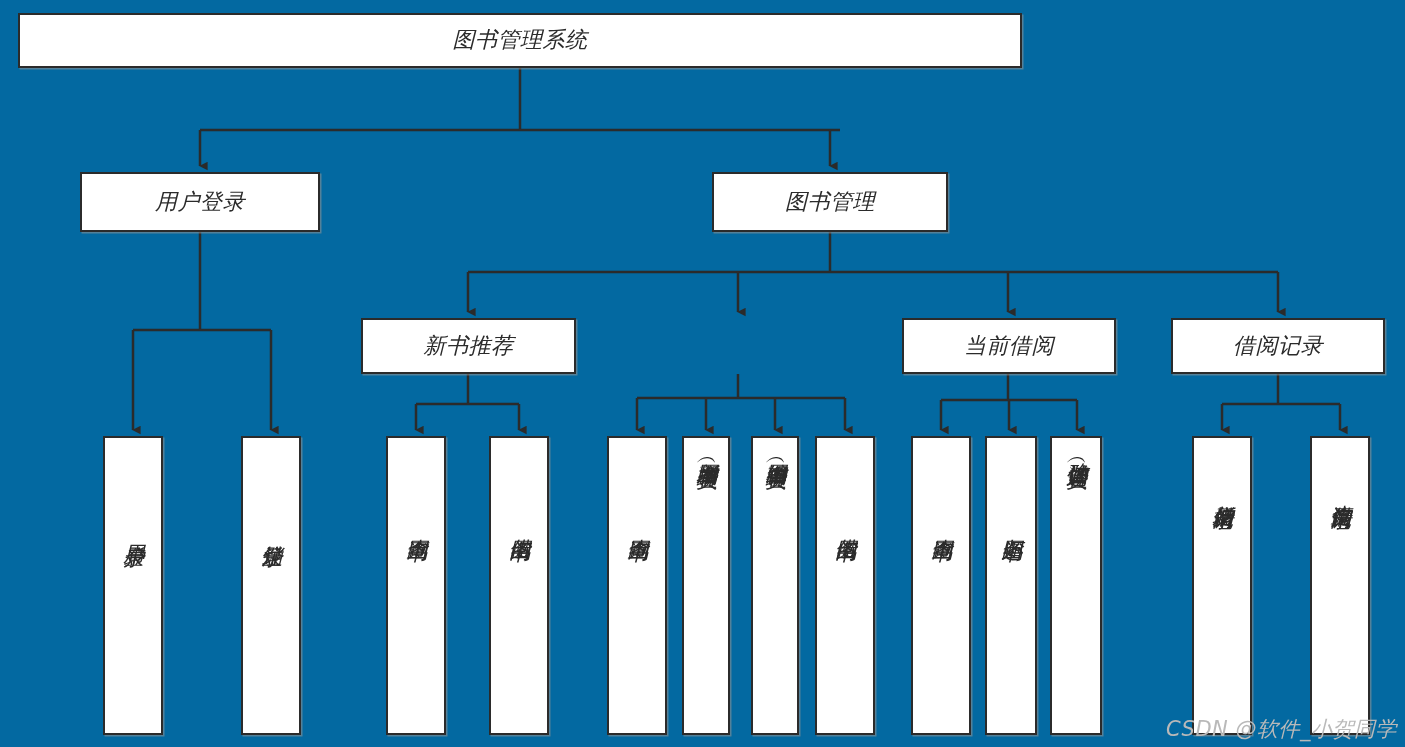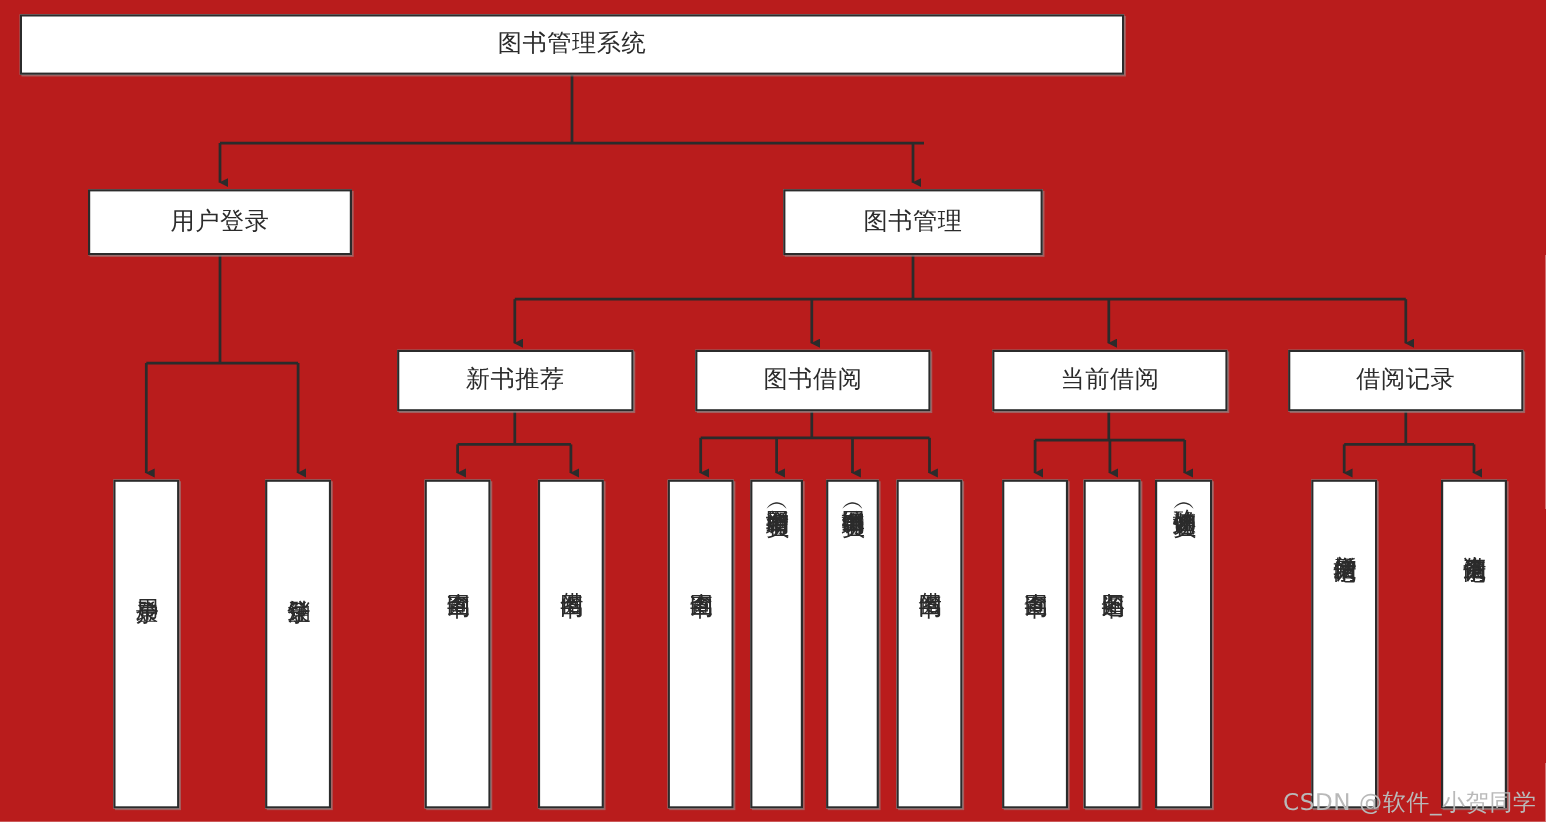--- a/index.html
+++ b/index.html
@@ -10,21 +10,22 @@
   body {
     width: 1405px;
     height: 747px;
     font-family: "DejaVu Sans", "Liberation Sans", sans-serif;
     overflow: hidden;
   }
   #diagram-root {
     position: relative;
     width: 1405px;
     height: 747px;
-    background: #b91c1c;
+    background: #0369a1;
+    font-style: italic;
   }
   svg.connector-layer {
     position: absolute;
     left: 0;
     top: 0;
     width: 1405px;
     height: 747px;
     pointer-events: none;
   }
   .node-box {
@@ -134,23 +135,20 @@
   </div>
 
   <div class="node-box" style="left:712px; top:172px; width:236px; height:60px;">
     <span class="node-label-h">图书管理</span>
   </div>
 
   <div class="node-box" style="left:361px; top:318px; width:215px; height:56px;">
     <span class="node-label-h">新书推荐</span>
   </div>
 
-  <div class="node-box" style="left:632px; top:318px; width:214px; height:56px;">
-    <span class="node-label-h">图书借阅</span>
-  </div>
 
   <div class="node-box" style="left:1171px; top:318px; width:214px; height:56px;">
     <span class="node-label-h">借阅记录</span>
   </div>
 
   <div class="node-box" style="left:902px; top:318px; width:214px; height:56px;">
     <span class="node-label-h">当前借阅</span>
   </div>
 
   <div class="node-box leaf" style="left:103px; top:436px; width:60px; height:299px; padding-top:90px;">

